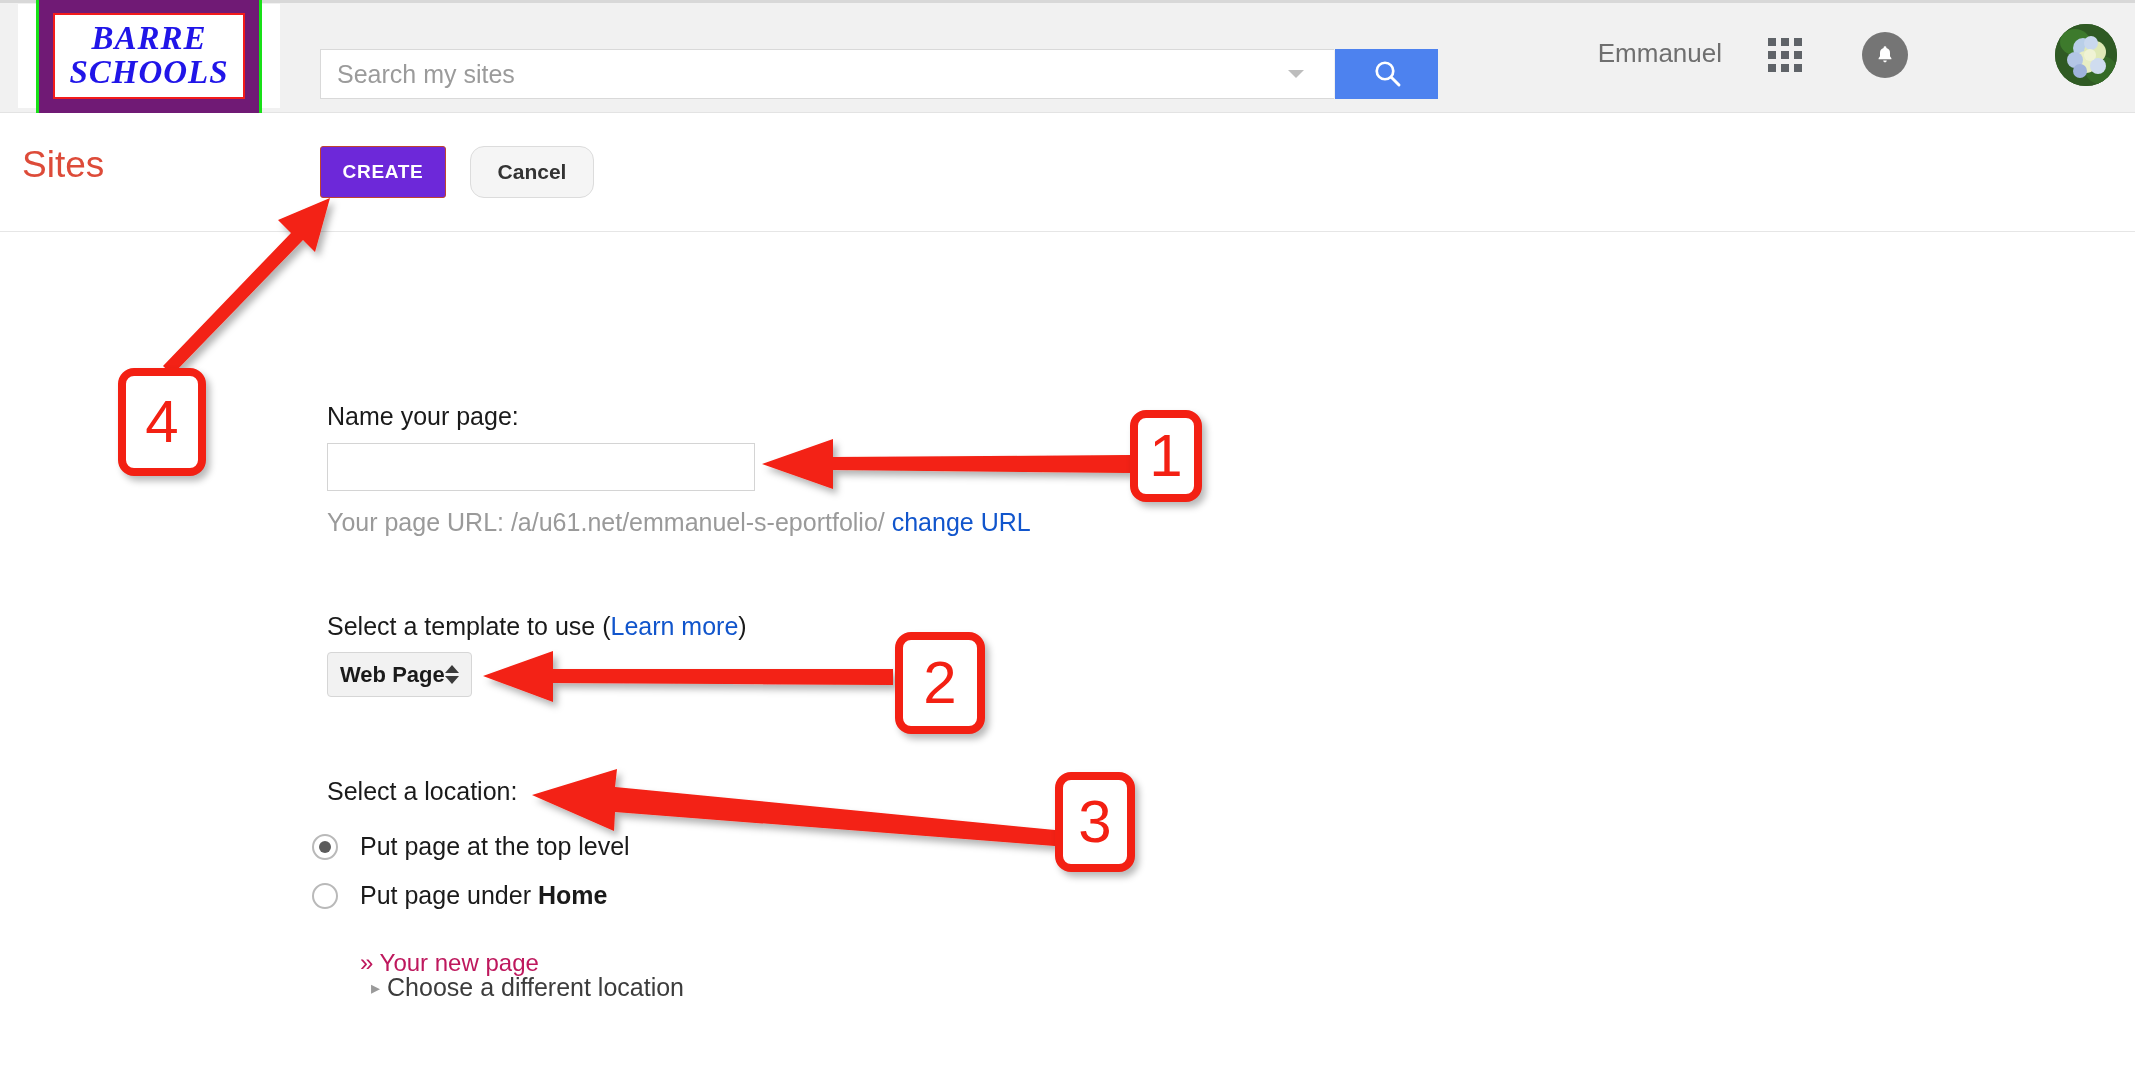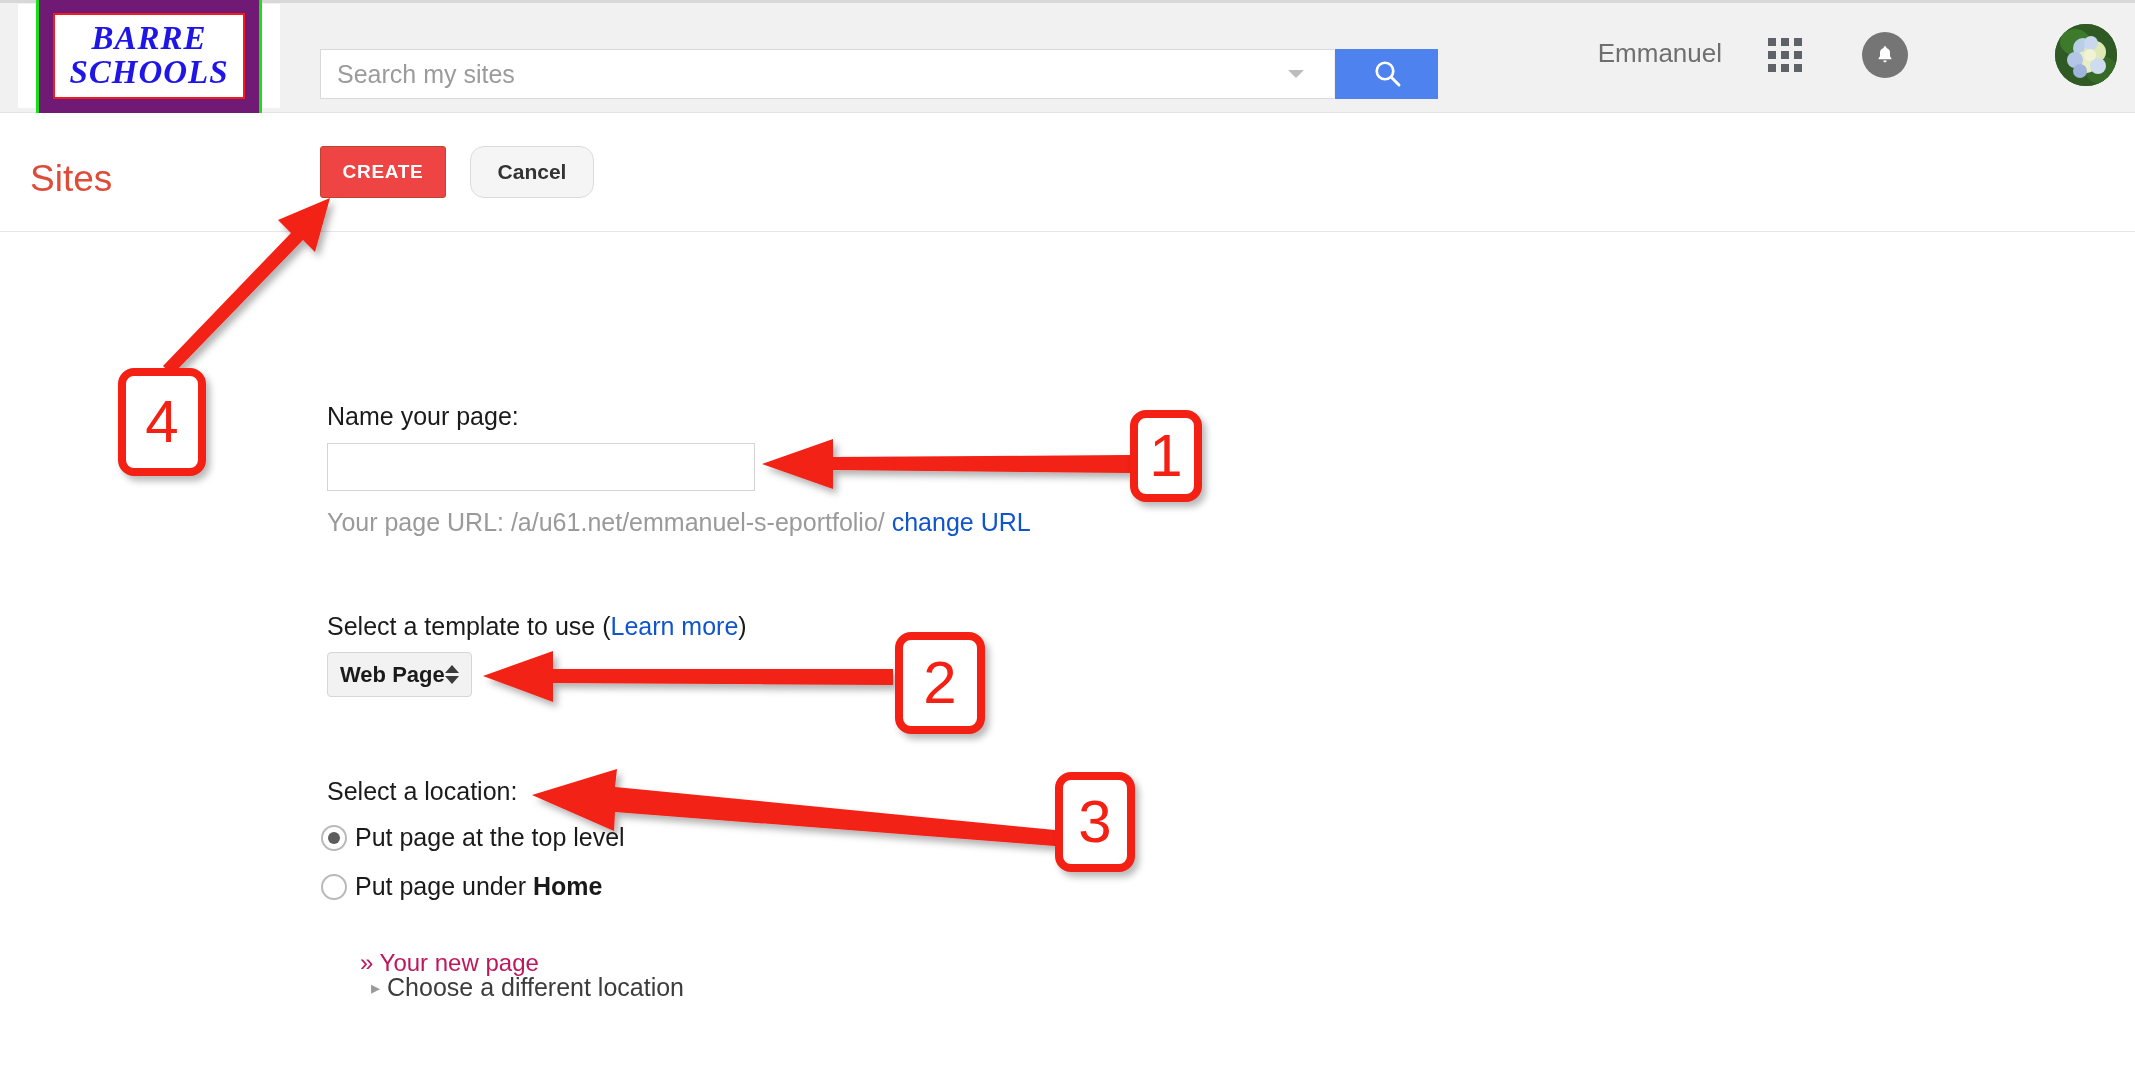--- a/index.html
+++ b/index.html
@@ -159,32 +159,31 @@
     position: absolute;
     left: 0; top: 113px;
     width: 2135px;
     height: 119px;
     background: #ffffff;
     border-bottom: 1px solid #e6e6e6;
     box-sizing: border-box;
   }
   .sites-title {
     position: absolute;
-    left: 22px; top: 158px;
+    left: 22px; top: 144px;
     font-size: 37px;
     color: #dd4b39;
     letter-spacing: 0px;
-    margin-left: 8px;
   }
   .btn-create {
     position: absolute;
     left: 320px; top: 146px;
     width: 126px;
     height: 52px;
-    background: #ef4444;
+    background: #6d28d9;
     color: #ffffff;
     border: 1px solid #c04331;
     border-radius: 3px;
     font-family: "Liberation Sans", sans-serif;
     font-size: 19px;
     font-weight: bold;
     letter-spacing: 0.7px;
     cursor: pointer;
   }
   .btn-cancel {
@@ -286,25 +285,26 @@
   }
 
   .label-location {
     position: absolute;
     left: 327px; top: 777px;
     font-size: 25px;
     color: #1a1a1a;
   }
   .radio-row {
     position: absolute;
-    left: 321px;
+    left: 312px;
     display: flex;
     align-items: center;
-    gap: 8px;
-    cursor: pointer;
+    gap: 22px;
+    cursor: pointer;
+    margin-top: 9px;
   }
   .radio-row.r1 { top: 823px; }
   .radio-row.r2 { top: 872px; }
   .radio {
     width: 26px; height: 26px;
     border-radius: 50%;
     border: 2px solid #b9b9b9;
     background: #ffffff;
     box-sizing: border-box;
     position: relative;

